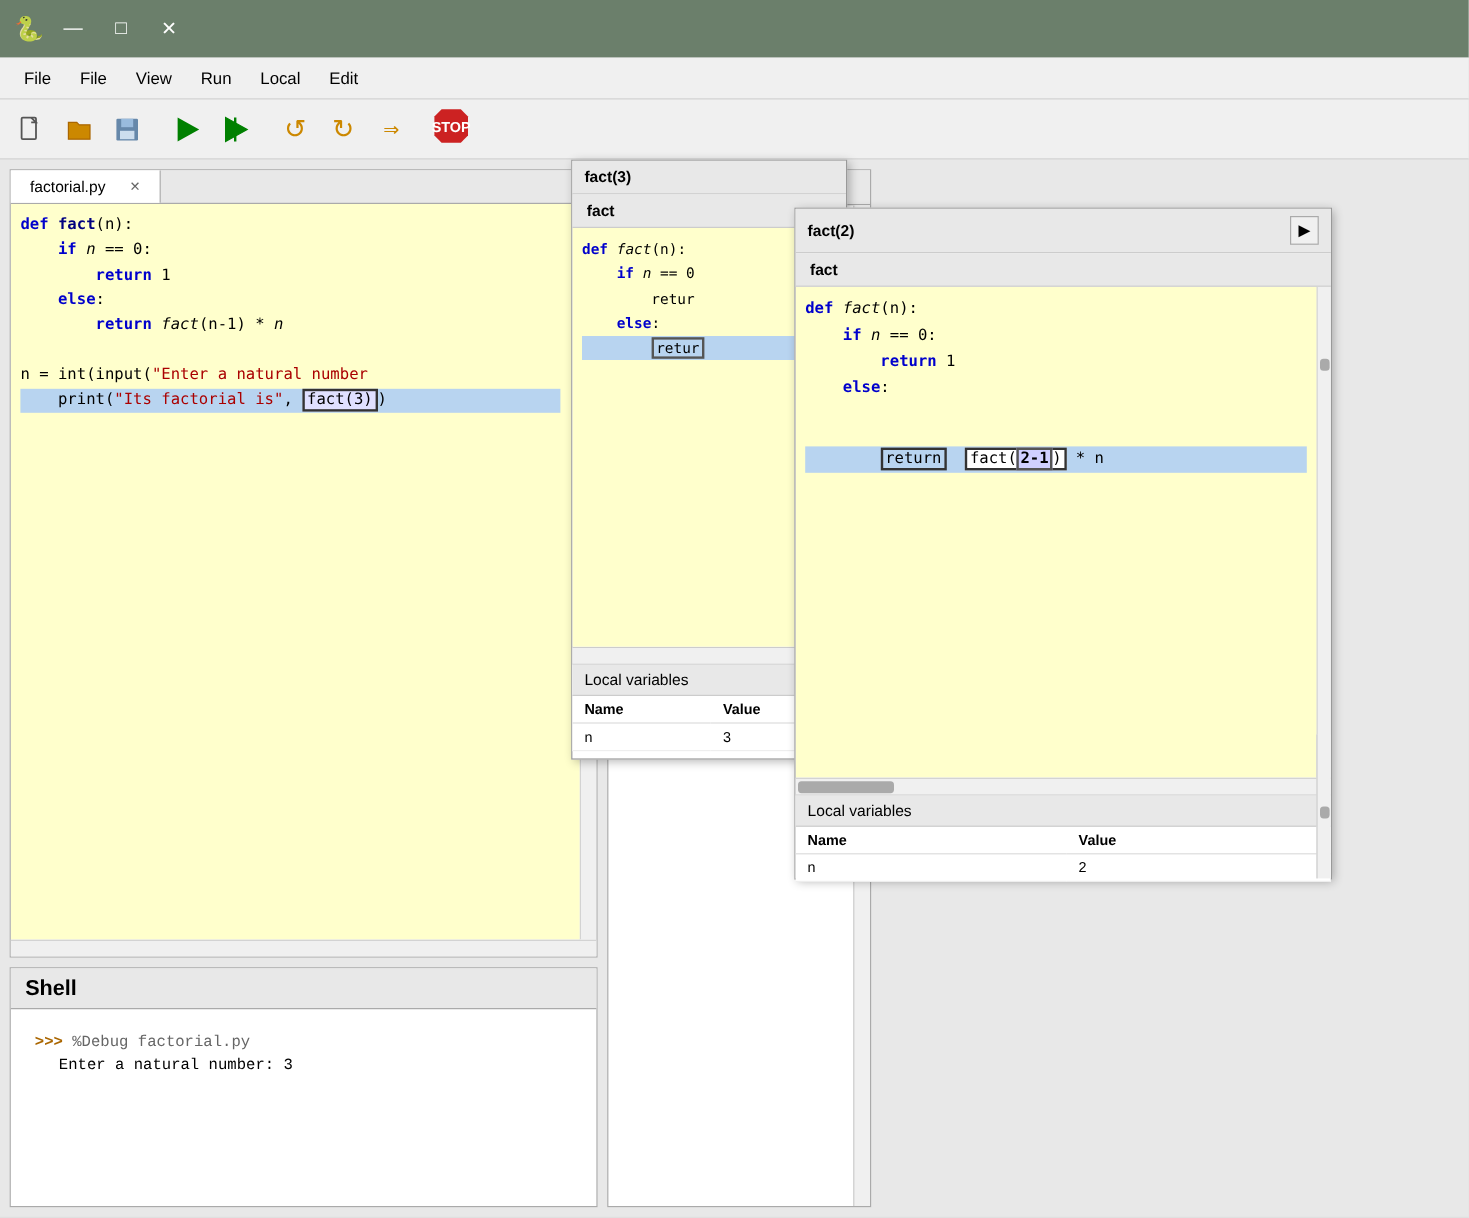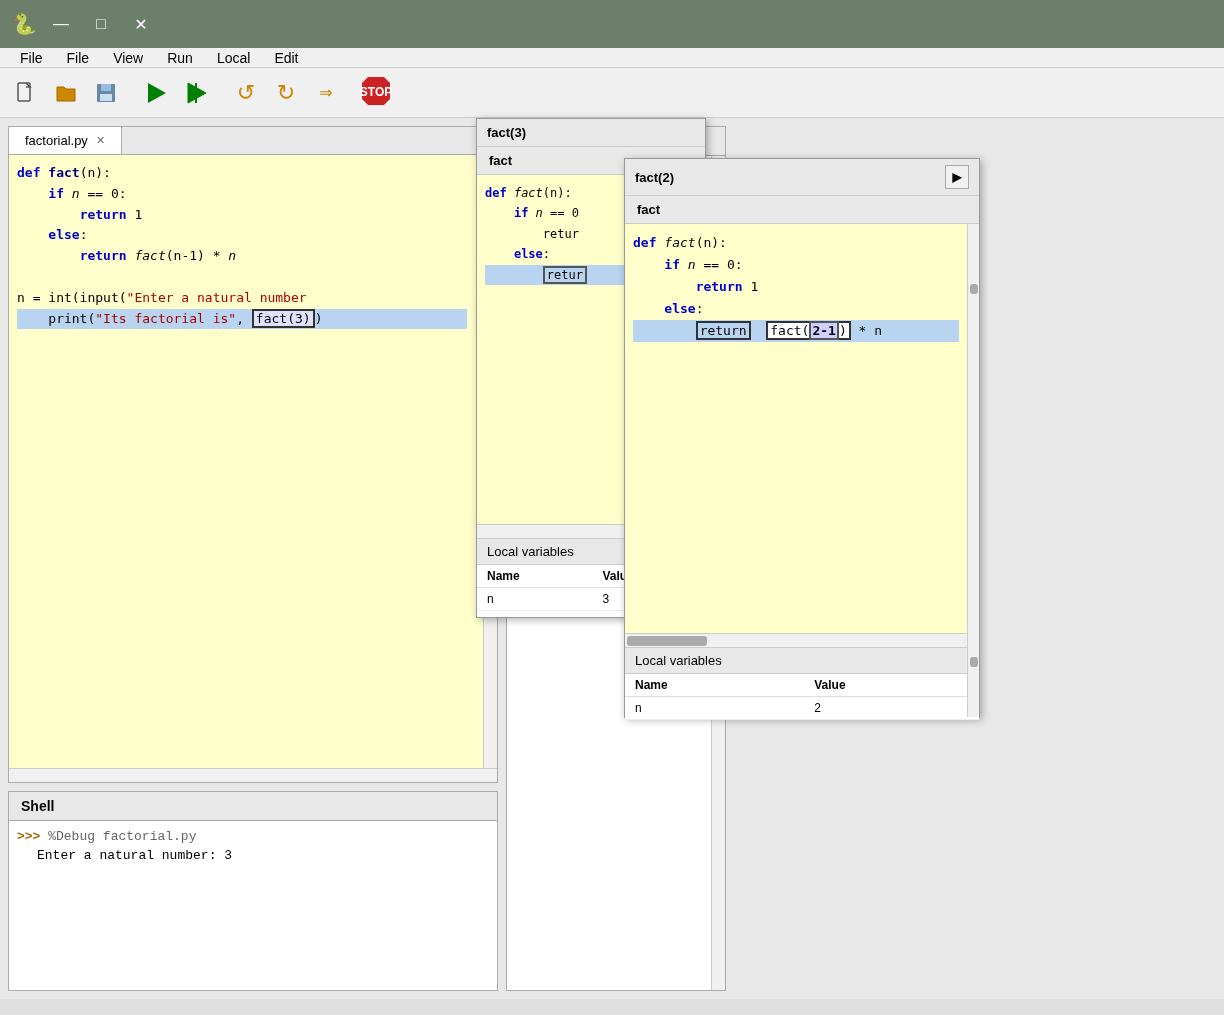--- a/index.html
+++ b/index.html
@@ -41,21 +41,21 @@
       justify-content: center;
       cursor: pointer;
       border-radius: 2px;
       font-size: 16px;
       color: white;
     }
 
     
     .menu-bar {
       background: #f0f0f0;
-      height: 20px;
+      height: 35px;
       display: flex;
       align-items: center;
       padding: 0 8px;
       border-bottom: 1px solid #ccc;
     }
     .menu-item {
       padding: 6px 12px;
       font-size: 14px;
       cursor: pointer;
       border-radius: 2px;
@@ -117,21 +117,21 @@
       border-bottom: 1px solid #aaa;
     }
     .editor-tab {
       padding: 6px 16px;
       font-size: 13px;
       cursor: pointer;
       background: white;
       border-right: 1px solid #aaa;
       display: flex;
       align-items: center;
-      gap: 8px;
+      gap: 20px;
     }
     .editor-tab .tab-close {
       font-size: 11px;
       color: #666;
       cursor: pointer;
     }
     .editor-content {
       flex: 1;
       background: #ffffcc;
       padding: 8px;
@@ -149,27 +149,27 @@
     .shell-container {
       background: white;
       border: 1px solid #aaa;
       height: 200px;
       display: flex;
       flex-direction: column;
     }
     .shell-header {
       background: #e8e8e8;
       padding: 6px 12px;
-      font-size: 14px;
+      font-size: 18px;
       font-weight: bold;
       border-bottom: 1px solid #aaa;
     }
     .shell-content {
       flex: 1;
-      padding: 8px;
+      padding: 20px;
       font-family: 'Courier New', Courier, monospace;
       font-size: 13px;
       overflow: auto;
     }
     .shell-prompt { color: #aa6600; font-weight: bold; }
     .shell-cmd { color: #666; }
     .shell-output { color: #000; margin-top: 4px; }
 
     
     .right-panel {
@@ -220,23 +220,23 @@
     .popup-fact3 {
       left: 476px;
       top: 0px;
       width: 230px;
       height: 500px;
       z-index: 10;
     }
 
     
     .popup-fact2 {
-      left: 624px;
+      left: 662px;
       top: 40px;
-      width: 356px;
+      width: 448px;
       height: 560px;
       z-index: 11;
     }
 
     .popup-titlebar {
       background: #e8e8e8;
       padding: 6px 10px;
       font-size: 13px;
       font-weight: bold;
       border-bottom: 1px solid #ccc;
@@ -536,21 +536,21 @@
     <div class="popup-inner">
       <div class="popup-tab">
         <span>fact</span>
       </div>
       <div class="code-with-scroll" style="flex:1; min-height:0;">
         <div class="popup-code" style="flex:1; font-size:13px;">
           <pre><span style="color:#0000cc;font-weight:bold;">def</span> <span style="font-style:italic;">fact</span>(n):
     <span style="color:#0000cc;font-weight:bold;">if</span> <span style="font-style:italic;">n</span> == 0:
         <span style="color:#0000cc;font-weight:bold;">return</span> 1
     <span style="color:#0000cc;font-weight:bold;">else</span>:
-<span style="background:#b8d4f0; display:inline-block; width:100%;">        <span style="border:2px solid #333; padding:0 2px;">return</span>  <span style="border:2px solid #333; padding:0 2px; background:white;">fact(<span style="border:2px solid #555; background:#d0d0ff; padding:0 1px; font-weight:bold;">2-1</span>)</span> * n</span></pre>
+<span style="background:#b8d4f0; display:inline-block; width:100%;margin-top:37px;">        <span style="border:2px solid #333; padding:0 2px;">return</span>  <span style="border:2px solid #333; padding:0 2px; background:white;">fact(<span style="border:2px solid #555; background:#d0d0ff; padding:0 1px; font-weight:bold;">2-1</span>)</span> * n</span></pre>
         </div>
         <div class="scrollbar-v" style="width:12px;">
           <div style="height:10px; width:8px; background:#aaa; border-radius:3px; margin:2px; margin-top:60px;"></div>
         </div>
       </div>
       <div class="scrollbar-h popup-hscrollbar">
         <div class="scrollbar-h-thumb"></div>
       </div>
       <div class="popup-locals">
         <div class="popup-locals-title">Local variables</div>

